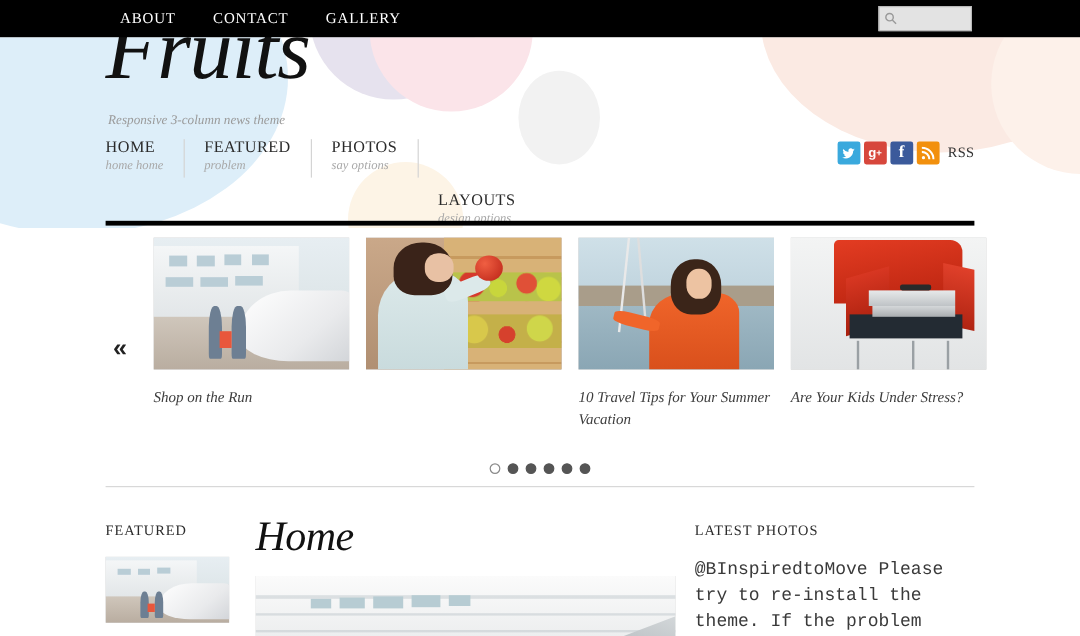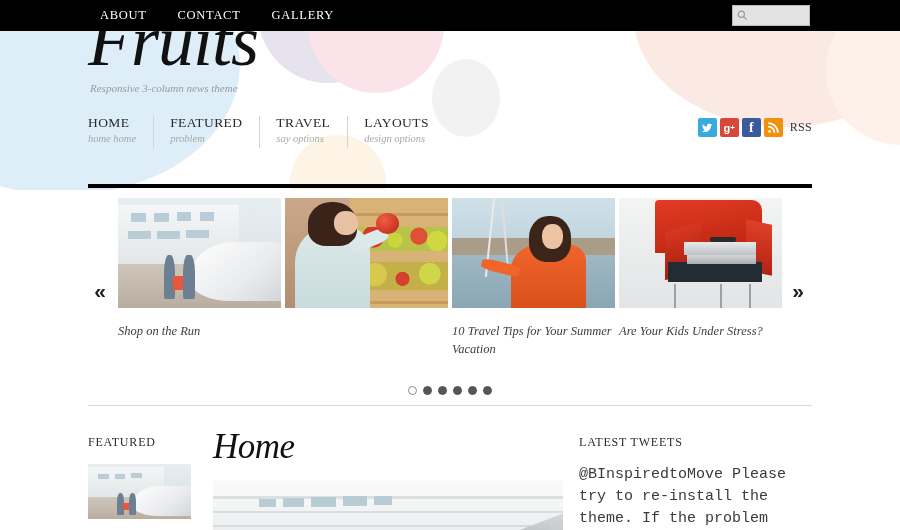--- a/index.html
+++ b/index.html
@@ -104,21 +104,21 @@
     font-style: italic;
     font-weight: 400;
     font-size: 72px;
     line-height: 1;
     color: #111111;
     letter-spacing: -1px;
     z-index: 8;
   }
   .tagline {
     position: absolute;
-    left: 90px; top: 82px;
+    left: 90px; top: 94px;
     font-family: "Liberation Serif", serif;
     font-style: italic;
     font-size: 11px;
     color: #9a9a9a;
     z-index: 8;
   }
 
   
   .mainnav {
     position: absolute;
@@ -128,21 +128,21 @@
     z-index: 9;
   }
   .navitem {
     padding: 0 17px 4px 0;
     margin-right: 16px;
     border-right: 1px solid #d4d4d4;
     line-height: 1;
     white-space: nowrap;
     cursor: pointer;
   }
-  .navitem:last-child { border-right: none; }
+  .navitem:last-child { border-right: none; margin-top: 44px; }
   .navitem .nt {
     display: block;
     font-family: "Liberation Serif", serif;
     font-size: 13.5px;
     color: #2a2a2a;
     letter-spacing: 0.4px;
     margin-bottom: 4px;
   }
   .navitem .ns {
     display: block;
@@ -214,21 +214,21 @@
   .arrow-prev { left: 89px; }
   .arrow-next { left: 787px; }
 
   .slides {
     position: absolute;
     left: 118px; top: 8px;
     width: 660px;
     display: flex;
     gap: 4px;
   }
-  .slide { width: 163px; flex: 0 0 163px; cursor: pointer; }
+  .slide { width: 163px; flex: 0 0 163px; cursor: pointer; margin-left: 10px; }
   .slide-img {
     width: 163px; height: 110px;
     overflow: hidden;
     position: relative;
     background: #cfcfcf;
   }
   .slide-cap {
     margin-top: 14px;
     font-family: "Liberation Serif", serif;
     font-style: italic;
@@ -404,21 +404,21 @@
   <nav class="mainnav">
     <div class="navitem">
       <span class="nt">HOME</span>
       <span class="ns">home home</span>
     </div>
     <div class="navitem">
       <span class="nt">FEATURED</span>
       <span class="ns">problem</span>
     </div>
     <div class="navitem">
-      <span class="nt">TRAVEL</span>
+      <span class="nt">PHOTOS</span>
       <span class="ns">say options</span>
     </div>
     <div class="navitem">
       <span class="nt">LAYOUTS</span>
       <span class="ns">design options</span>
     </div>
   </nav>
 
   <div class="social">
     <span class="sbtn s-tw">
@@ -567,20 +567,20 @@
           <div class="p5-win" style="left:20%;top:29%;width:6%;height:14%;"></div>
           <div class="p5-win" style="left:28%;top:28%;width:7%;height:15%;"></div>
           <div class="p5-win" style="left:37%;top:26%;width:7%;height:16%;"></div>
           <div class="p5-win" style="left:46%;top:25%;width:5%;height:16%;"></div>
           <div class="p5-roof"></div>
         </div>
       </div>
     </div>
 
     <div class="col-right">
-      <div class="widget-title">LATEST TWEETS</div>
+      <div class="widget-title">LATEST PHOTOS</div>
       <div class="tweet">@BInspiredtoMove Please try to re-install the theme. If the problem persists, please email us your site details: info @themify.me</div>
       <div class="tweet-time">5 days ago</div>
     </div>
 
   </div>
 
 </div>
 
 </body></html>

